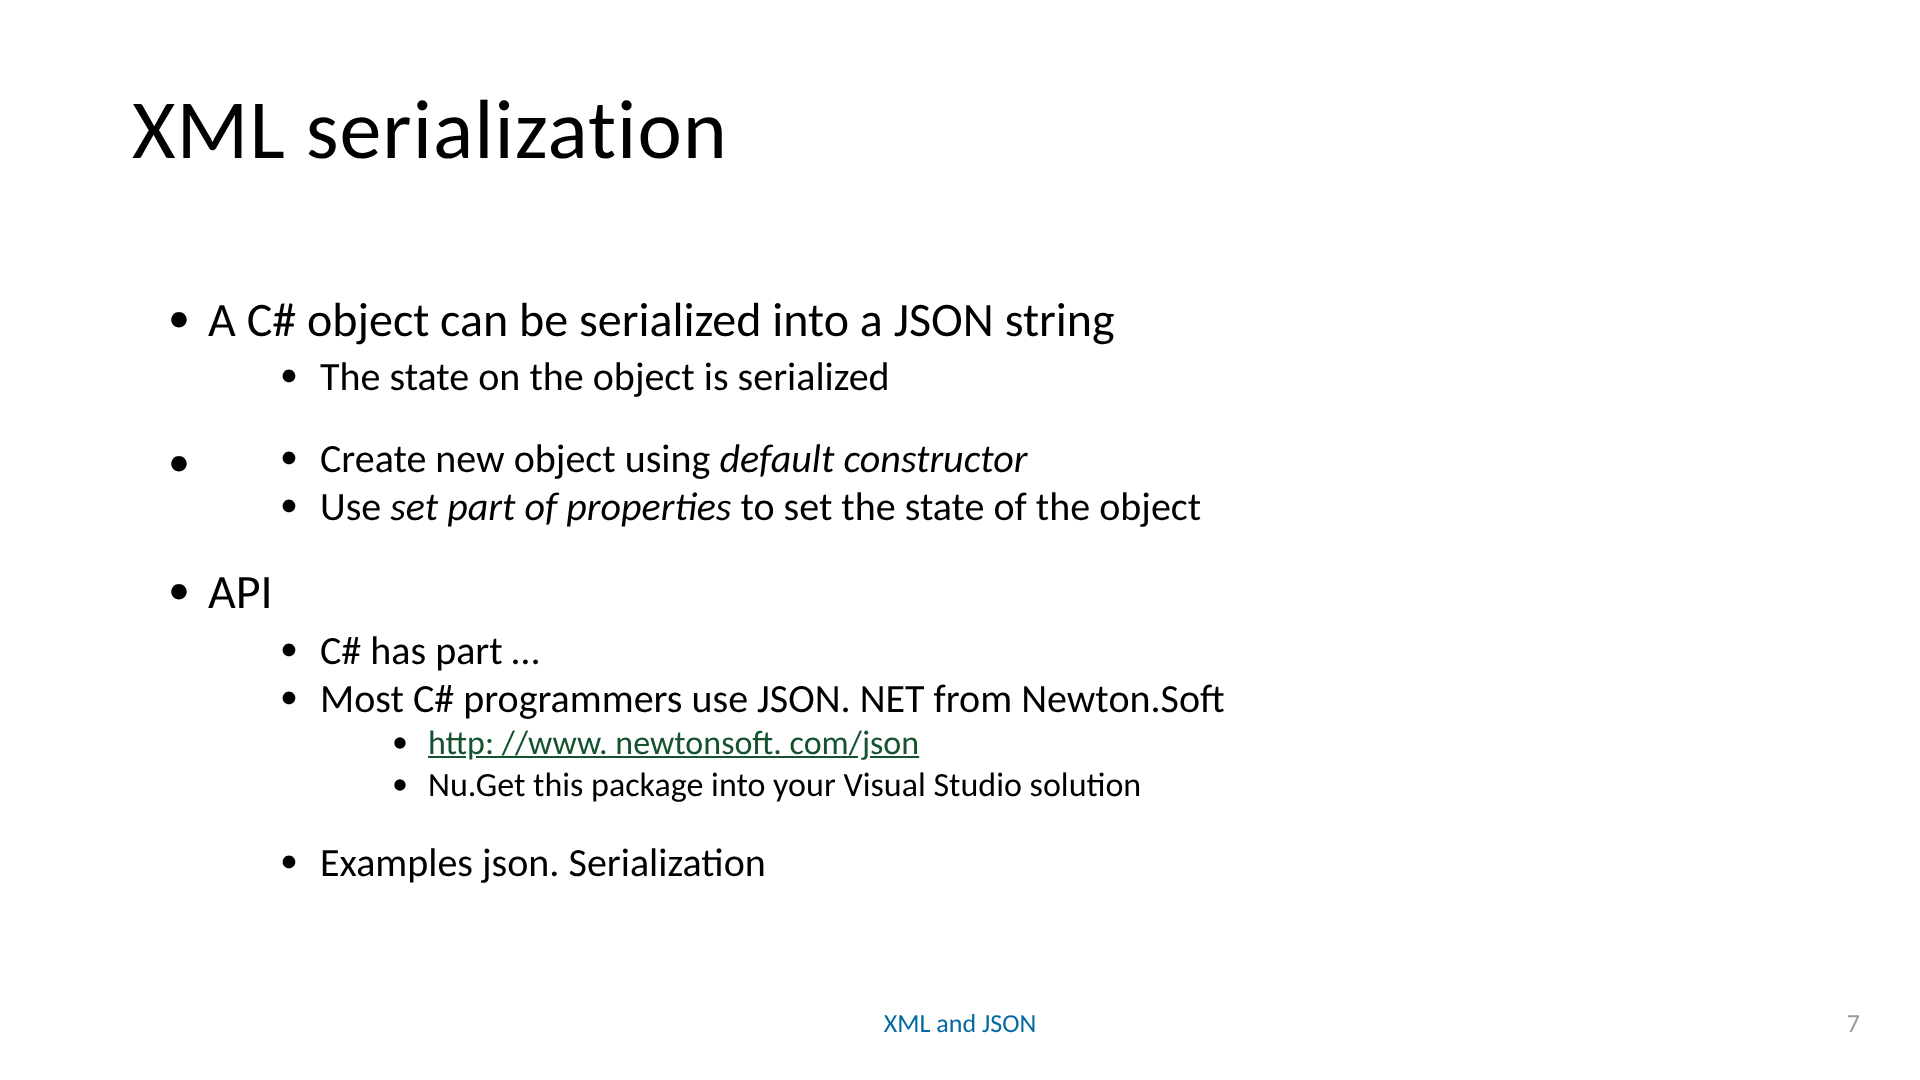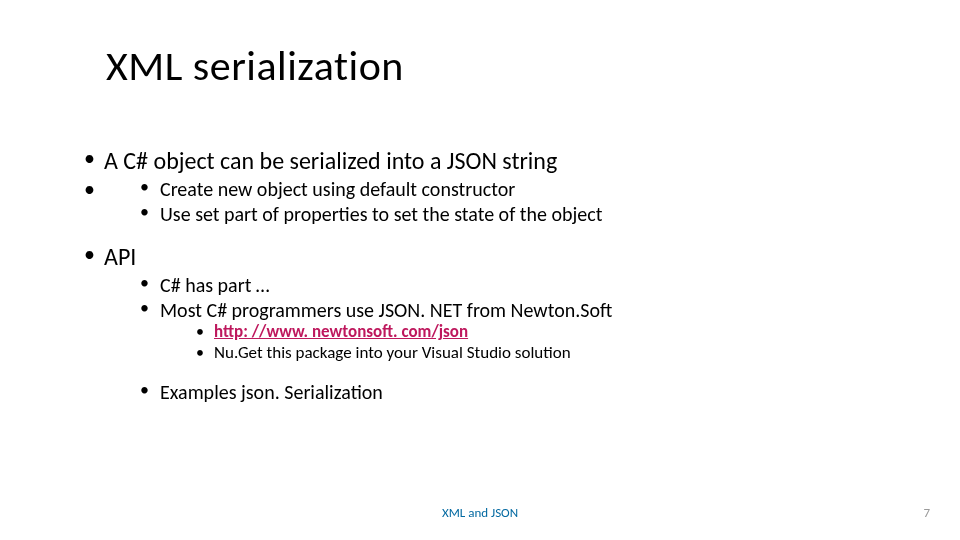--- a/index.html
+++ b/index.html
@@ -20,21 +20,20 @@
     box-sizing: border-box;
   }
   .title {
     position: absolute;
     left: 66px;
     top: 40px;
     font-size: 42px;
     font-weight: 400;
     font-family: "Calibri Light", Calibri, "Segoe UI Light", Arial, sans-serif;
     letter-spacing: 0.5px;
-    margin-left: 40px;
   }
   .body {
     position: absolute;
     left: 66px;
     top: 130px;
     width: 830px;
     font-size: 24px;
     line-height: 1.22;
   }
   ul.l1, ul.l2, ul.l3 {
@@ -80,26 +79,25 @@
     margin-left: 18px;
     font-size: 17px;
   }
   ul.l3 > li::before {
     content: "•";
     position: absolute;
     left: 2px;
     top: 0;
     font-size: 16px;
   }
-  .italic { }
+  .italic { font-style: italic; }
   a.link {
-    color: #be185d;
+    color: #14532d;
     text-decoration: underline;
     cursor: pointer;
-    font-weight: bold;
   }
   .footer-center {
     position: absolute;
     bottom: 20px;
     left: 0;
     width: 960px;
     text-align: center;
     font-size: 13px;
     color: #0369a1;
   }
@@ -115,20 +113,25 @@
 <body>
 
 <div class="slide">
 
   <div class="title">XML serialization</div>
 
   <div class="body">
     <ul class="l1">
       <li>
         <span>A C# object can be serialized into a JSON string</span>
+        <ul class="l2">
+          <li>
+            <span>The state on the object is serialized</span>
+          </li>
+        </ul>
       </li>
       <li>
         <ul class="l2">
           <li>
             <span>Create new object using </span><span class="italic">default constructor</span>
           </li>
           <li>
             <span>Use </span><span class="italic">set part of properties</span><span> to set the state of the object</span>
           </li>
         </ul>

